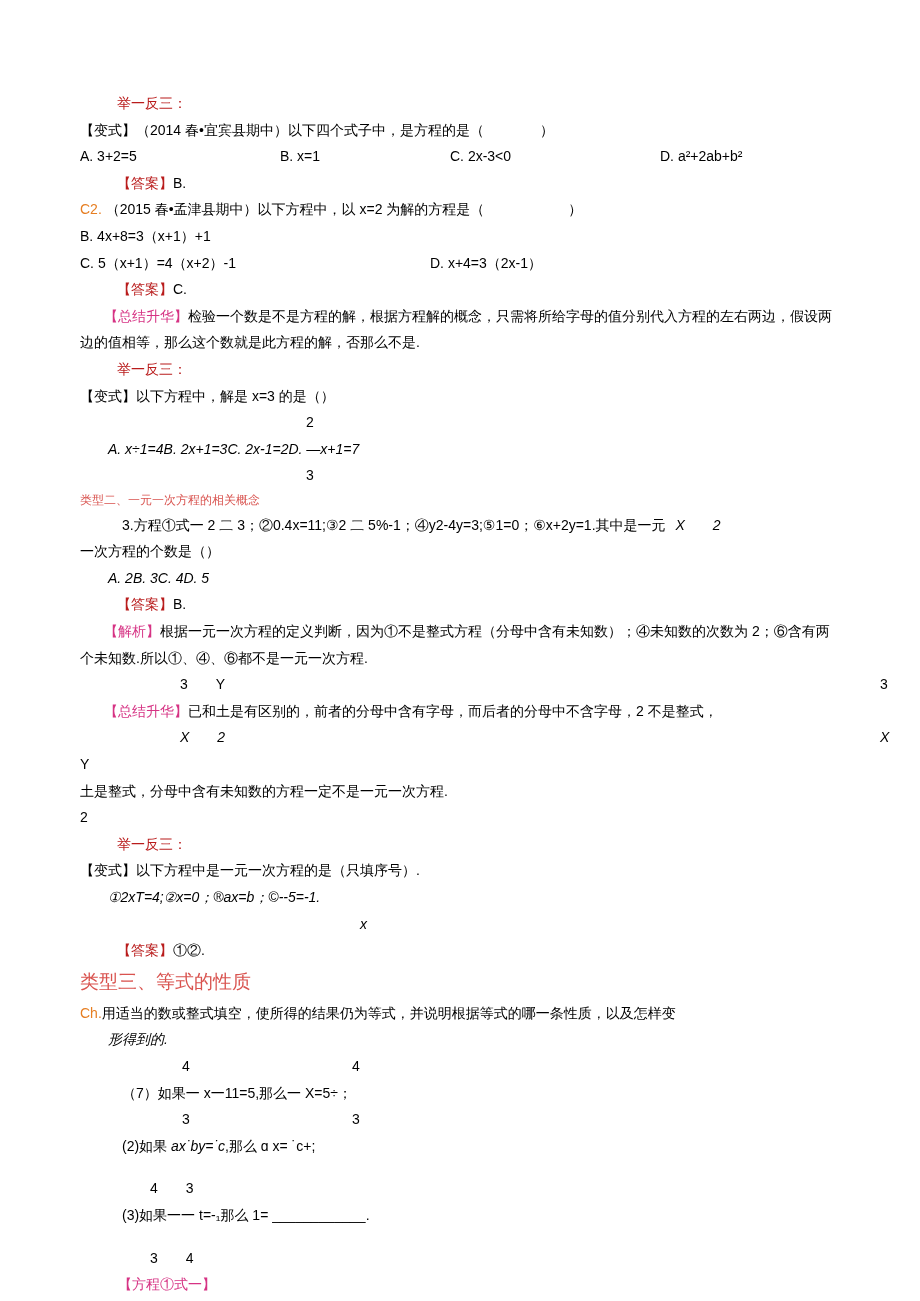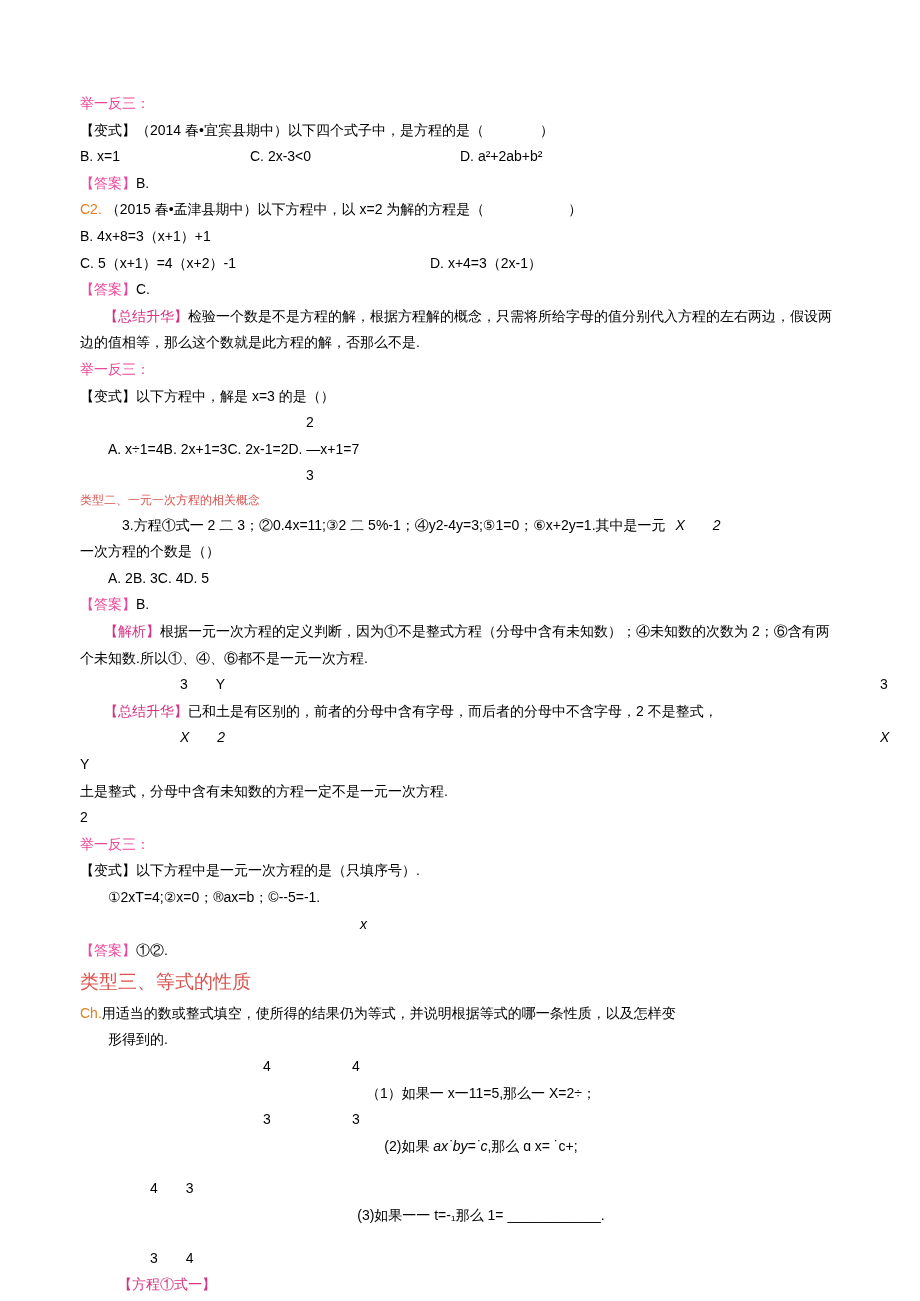--- a/index.html
+++ b/index.html
@@ -6,39 +6,40 @@
     margin: 0;
     padding: 90px 80px 60px 80px;
     font-family: "Microsoft YaHei", "SimSun", sans-serif;
     font-size: 14px;
     line-height: 1.9;
     color: #000;
     background: #fff;
     width: 920px;
     box-sizing: border-box;
   }
-  .green { color: #ec4899; }
+  .green { color: #b91c1c; margin-left: 37px; }
   .magenta { color: #d63384; margin-left: 24px; }
   .orange { color: #e67e22; }
   .red { color: #d9534f; }
   p { margin: 0; }
-  .indent1 { padding-left: 2em; }
-  .indent2 { padding-left: 3em; text-align: center; }
+  .indent1 { padding-left: 2em; font-style: italic; }
+  .indent2 { padding-left: 3em; }
   .indent3 { padding-left: 5em; margin-top: 16px; }
   .sp { white-space: pre; }
   .row { display:flex; }
   .italic { font-style: italic; }
   .mid { text-align:center; }
 </style>
 </head>
 <body>
 
 <p class="green">举一反三：</p>
 <p>【变式】（2014 春•宜宾县期中）以下四个式子中，是方程的是（　　　　）</p>
 <div class="row">
+  <span style="flex:0 0 200px">A. 3+2=5</span>
   <span style="flex:0 0 170px">B. x=1</span>
   <span style="flex:0 0 210px">C. 2x-3&lt;0</span>
   <span>D. a²+2ab+b²</span>
 </div>
 <p><span class="green">【答案】</span><span>B.</span></p>
 
 <p><span class="orange">C2. </span><span>（2015 春•孟津县期中）以下方程中，以 x=2 为解的方程是（　　　　　　）</span></p>
 <div class="row">
   <span>B. 4x+8=3（x+1）+1</span>
 </div>
@@ -83,21 +84,21 @@
 <p class="italic" style="padding-left:280px">x</p>
 <p><span class="green">【答案】</span><span>①②.</span></p>
 
 <p class="red" style="font-size:19px">类型三、等式的性质</p>
 <p><span class="orange">Ch.</span><span>用适当的数或整式填空，使所得的结果仍为等式，并说明根据等式的哪一条性质，以及怎样变</span></p>
 <p class="indent1">形得到的.</p>
 <div class="row indent2 sp">
   <span style="padding-left:60px;flex:0 0 170px">4</span>
   <span>4</span>
 </div>
-<p class="indent2">（1）如果一 x一11=5,那么一 X=2÷；</p>
+<p class="indent2">（7）如果一 x一11=5,那么一 X=5÷；</p>
 <div class="row indent2 sp">
   <span style="padding-left:60px;flex:0 0 170px">3</span>
   <span>3</span>
 </div>
 <p class="indent2"><span>(2)如果 </span><span class="italic">ax˙by=˙c</span><span>,那么 ɑ x= ˙c+;</span></p>
 <p class="indent3 sp">4　　3</p>
 <p class="indent2">(3)如果一一 t=-₁那么 1= ____________.</p>
 <p class="indent3 sp">3　　4</p>
 <p class="magenta" style="padding-left:1em">【方程①式一】</p>
 <p style="padding-left:1em">解：(1). Ih 根据等式的性质 1,等式两边都加上 11;</p>

